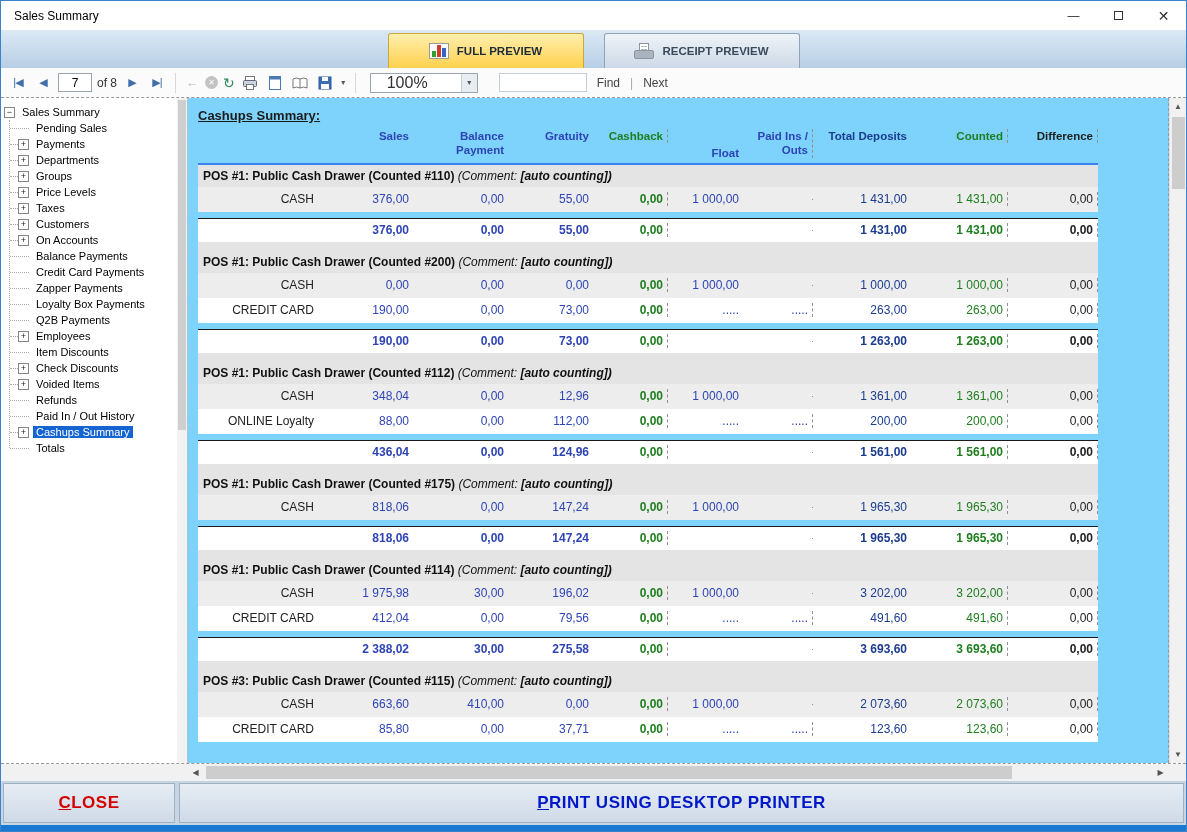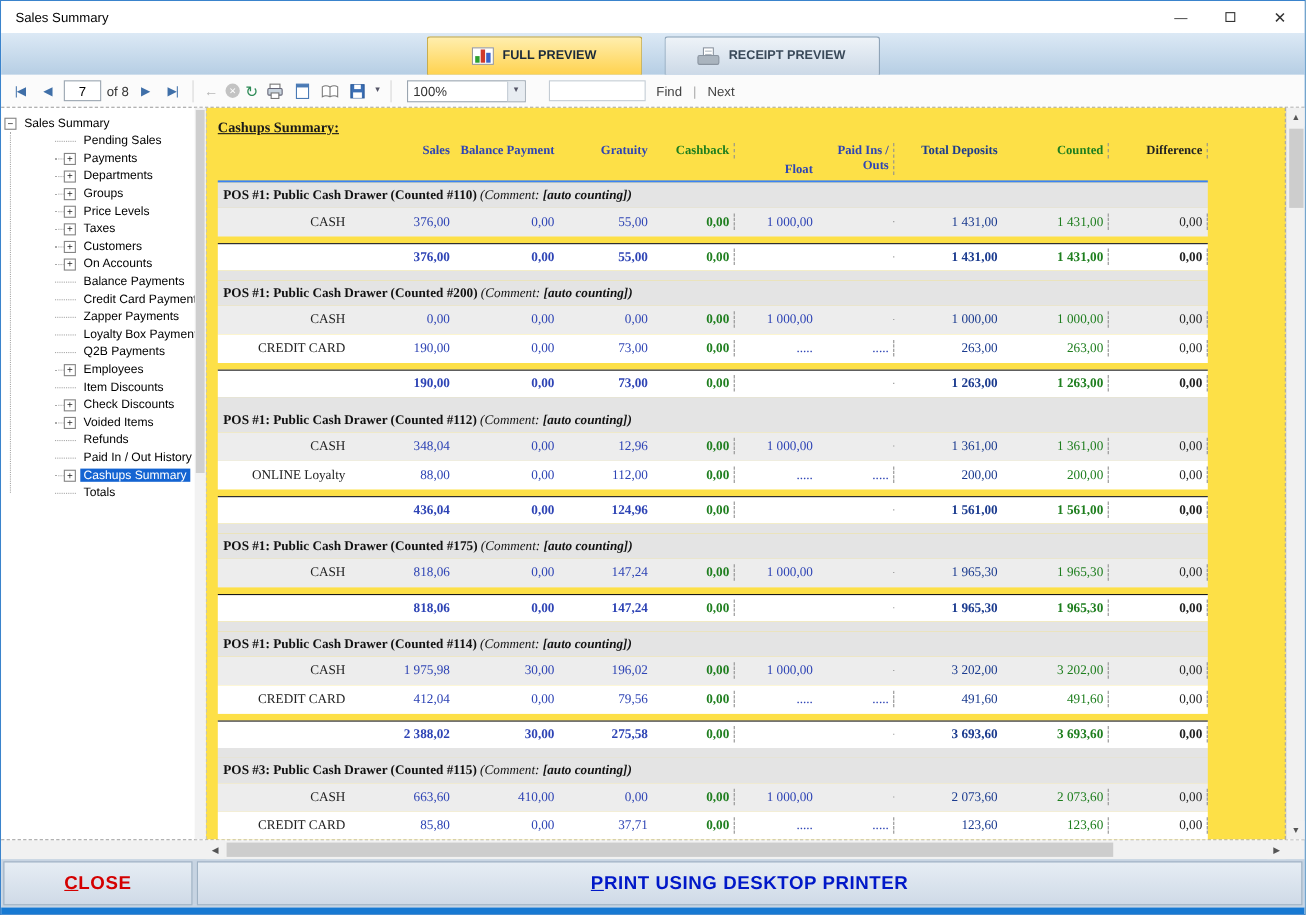--- a/index.html
+++ b/index.html
@@ -31,44 +31,44 @@
 
 .toolbar { height:29px; background:#fbfbfb; display:flex; align-items:center; padding:0 7px; gap:5px; font-size:12px; color:#333; }
 .tb-nav { color:#3f6fa8; font-size:11px; min-width:20px; text-align:center; letter-spacing:-1px; }
 .page-input { width:34px; height:19px; border:1px solid #9aa5b0; text-align:center; font-size:12px; font-family:inherit; }
 .tb-sep { width:1px; height:20px; background:#d8d8d8; margin:0 3px; }
 .tb-disabled { color:#b8b8b8; font-size:13px; min-width:16px; text-align:center; }
 .stop-circle { width:13px; height:13px; border-radius:50%; background:#c3c3c3; color:#fff; font-size:8px; line-height:13px; text-align:center; }
 .tb-refresh { color:#2e8b57; font-size:14px; }
 .tb-ic { display:flex; align-items:center; justify-content:center; width:20px; height:20px; }
 .zoom-box { width:108px; height:20px; border:1px solid #9aa5b0; background:#fff; display:flex; align-items:center; margin-left:6px; }
-.zoom-box .zv { flex:1; padding-left:5px; font-size:12px; }
+.zoom-box .zv { flex:1; padding-left:5px; font-size:16px;margin-left:11px; }
 .zoom-box .za { width:16px; height:100%; background:#e8edf2; border-left:1px solid #c5cdd5; font-size:7px; color:#556; display:flex; align-items:center; justify-content:center; }
 .find-input { width:88px; height:19px; border:1px solid #c4ccd4; margin-left:16px; font-family:inherit; }
 .find-label,.next-label { color:#444; padding:0 5px; }
 .fl-sep { color:#aaa; }
 
 
 .main { height:667px; display:flex; border-top:1px dashed #999; border-bottom:1px dashed #999; background:#fff; }
 .treepanel { width:186px; display:flex; }
 .tree-items { width:176px; padding-top:6px; position:relative; overflow:hidden; }
 .tree-guide { position:absolute; left:8px; top:22px; height:328px; border-left:1px dotted #a8a8a8; }
 .tree-scroll { width:10px; background:#f2f2f2; position:relative; }
 .tree-scroll .thumb { position:absolute; top:2px; left:1px; width:8px; height:330px; background:#cfcfcf; }
 .tree-item { display:flex; align-items:center; height:16px; font-size:11px; color:#000; white-space:nowrap; position:relative; }
 .tree-item.lvl0 { padding-left:3px; }
-.tree-item.lvl1 { padding-left:9px;margin-left:40px; }
+.tree-item.lvl1 { padding-left:9px; }
 .tree-item.lvl1::before { content:""; width:8px; border-top:1px dotted #a8a8a8; flex:none; }
 .tree-item.lvl1.leaf::before { width:19px; }
 .expander { width:11px; height:11px; border:1px solid #848484; background:#fff; font-size:9px; line-height:9px; text-align:center; color:#222; flex:none; }
 .tree-label { padding:0 3px; margin-left:4px; }
 .tree-item.selected .tree-label { background:var(--selection,#1464d2); color:#fff; }
 
 
-.report { flex:1; border-left:1px dashed #c0c0c0; border-right:1px dashed #999; padding:10px 0 0 10px; overflow:hidden; background:#fde047;font-family:Liberation Serif, serif; }
+.report { flex:1; border-left:1px dashed #c0c0c0; border-right:1px dashed #999; padding:10px 0 0 10px; overflow:hidden; background:#7dd3fc; }
 .report-title { font-size:13px; font-weight:bold; text-decoration:underline; color:#1a1a1a; margin-bottom:6px; }
 .grid { display:grid; grid-template-columns:120px 95px 95px 85px 75px 75px 70px 98px 97px 90px; width:900px; }
 .header-row { border-bottom:2px solid #3b82f6; align-items:start; padding-bottom:3px; min-height:36px; }
 .hcell { font-size:11.5px; font-weight:bold; text-align:right; padding-right:4px; line-height:1.25; }
 .h-sales,.h-balance,.h-gratuity { color:var(--header-blue,#2333bb); }
 .h-cashback,.h-float,.h-paid { color:var(--header-maroon,#993300); }
 .h-total { color:var(--header-brown,#7a2e0e); }
 .h-counted { color:var(--green,#1e7e1e); }
 .h-diff { color:#1a1a1a; }
 .h-float { align-self:end; }

